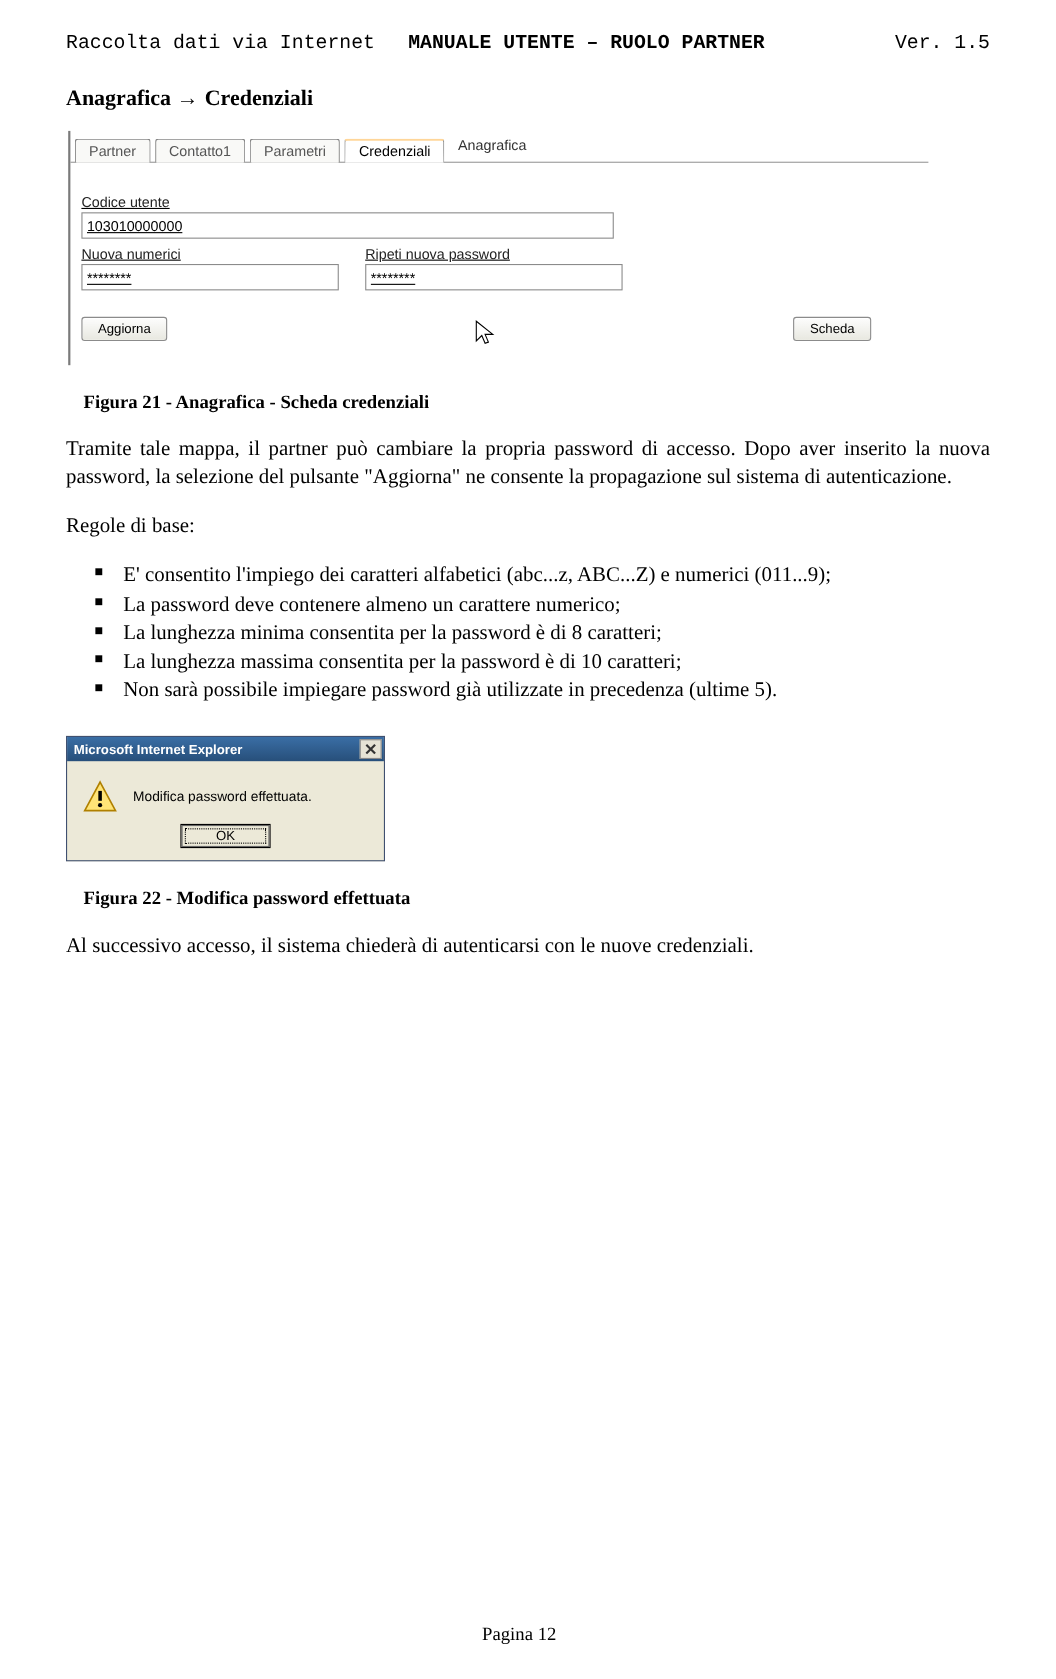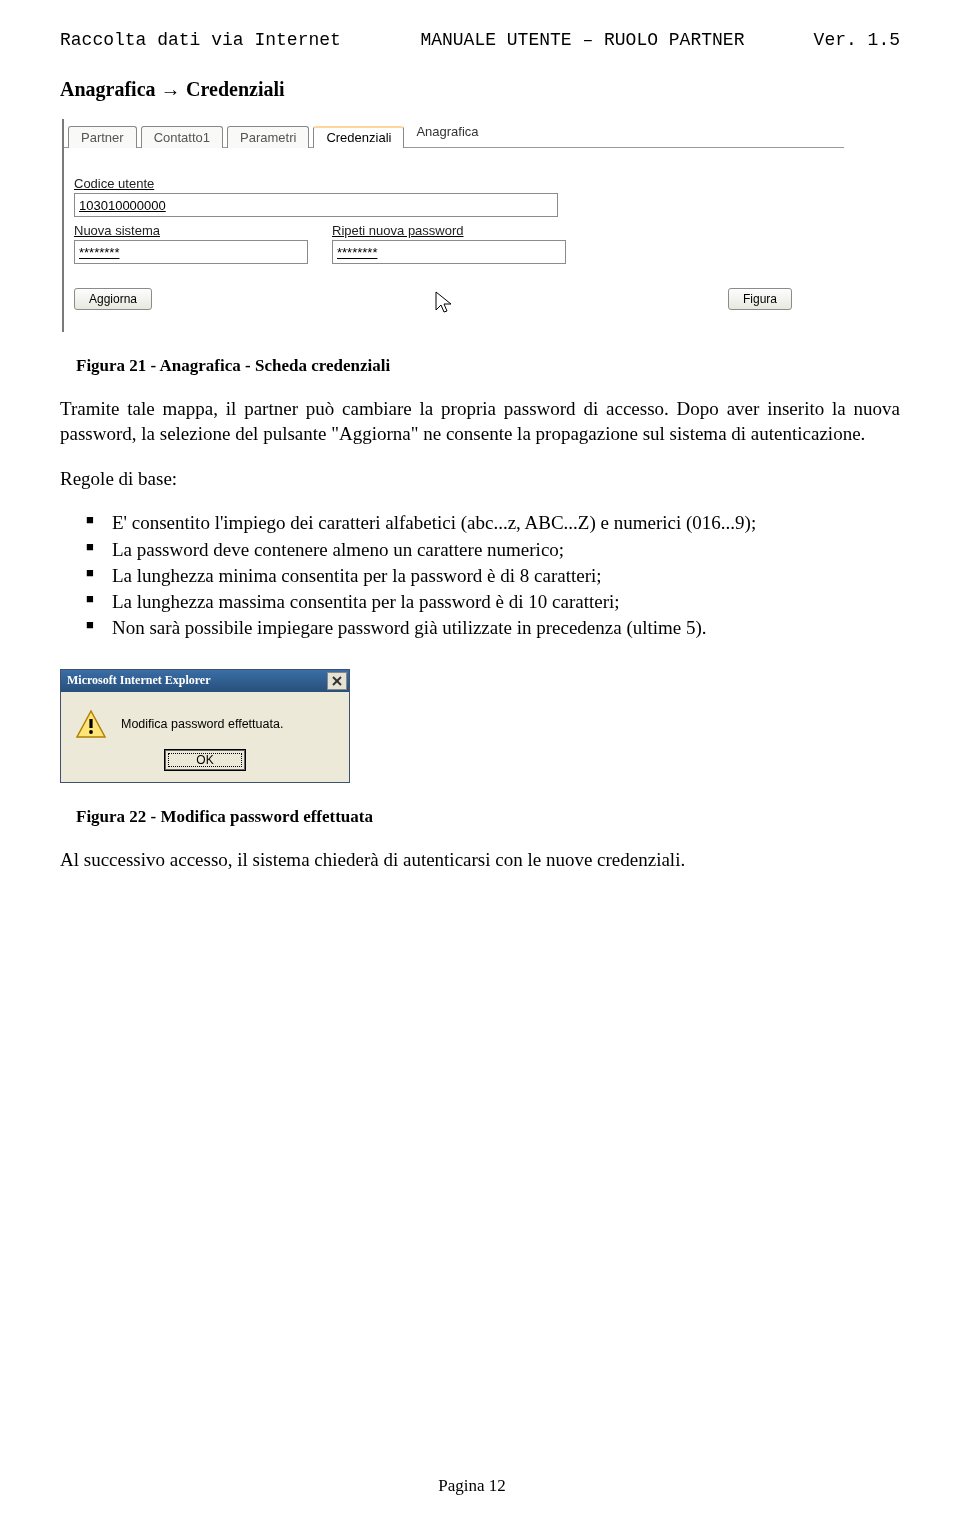--- a/index.html
+++ b/index.html
@@ -18,21 +18,21 @@
   }
   .header-row {
     font-family: "Courier New", Courier, monospace;
     font-size: 18px;
     display: flex;
     justify-content: space-between;
     margin-bottom: 28px;
     white-space: pre;
   }
   .header-left { flex: 1; text-align: left; }
-  .header-mid { flex: 1.2; text-align: right; }
+  .header-mid { flex: 1.2; text-align: left; font-weight: bold; }
   .header-right { flex: 0.5; text-align: right; }
   .section-title {
     font-family: "Times New Roman", Times, serif;
     font-size: 20px;
     font-weight: bold;
     margin-bottom: 18px;
   }
   .arrow { font-family: Arial, sans-serif; font-weight: normal; }
   
   .form-panel {
@@ -179,21 +179,20 @@
   .titlebar {
     background: linear-gradient(#3a6ea5, #274f7a);
     color: #fff;
     display: flex;
     align-items: center;
     justify-content: space-between;
     height: 22px;
     padding: 0 2px 0 6px;
     font-weight: bold;
     font-size: 12px;
-    font-family: Liberation Serif, serif;
   }
   .close-box {
     width: 18px;
     height: 16px;
     background: #e6e3d5;
     border: 1px solid #888;
     display: flex;
     align-items: center;
     justify-content: center;
     color: #333;
@@ -264,48 +263,48 @@
     </div>
     <div class="form-body">
       <div class="form-row">
         <div class="form-col">
           <label>Codice utente</label>
           <input type="text" class="text-input w-wide" value="103010000000" style="">
         </div>
       </div>
       <div class="form-row">
         <div class="form-col">
-          <label>Nuova sistema</label>
+          <label>Nuova numerici</label>
           <input type="text" class="text-input w-half" value="********" style="">
         </div>
         <div class="form-col">
           <label>Ripeti nuova password</label>
           <input type="text" class="text-input w-half" value="********" style="">
         </div>
       </div>
       <div class="buttons-row">
         <button class="win-button">Aggiorna</button>
         <div class="cursor">
           <svg width="22" height="26" viewBox="0 0 22 26">
             <polygon points="2,2 2,20 7,15 10,22 13,21 10,14 17,14" fill="#fff" stroke="#000" stroke-width="1"></polygon>
           </svg>
         </div>
-        <button class="win-button">Figura</button>
+        <button class="win-button">Scheda</button>
       </div>
     </div>
   </div>
 
   <div class="caption">Figura 21 - Anagrafica - Scheda credenziali</div>
 
   <div class="body-text">Tramite tale mappa, il partner può cambiare la propria password di accesso. Dopo aver inserito la nuova password, la selezione del pulsante "Aggiorna" ne consente la propagazione sul sistema di autenticazione.</div>
 
   <div class="body-text-noj">Regole di base:</div>
 
   <ul class="rules">
-    <li>E' consentito l'impiego dei caratteri alfabetici (abc...z, ABC...Z) e numerici (016...9);</li>
+    <li>E' consentito l'impiego dei caratteri alfabetici (abc...z, ABC...Z) e numerici (011...9);</li>
     <li>La password deve contenere almeno un carattere numerico;</li>
     <li>La lunghezza minima consentita per la password è di 8 caratteri;</li>
     <li>La lunghezza massima consentita per la password è di 10 caratteri;</li>
     <li>Non sarà possibile impiegare password già utilizzate in precedenza (ultime 5).</li>
   </ul>
 
 
   <div class="dialog">
     <div class="titlebar">
       <span>Microsoft Internet Explorer</span>

